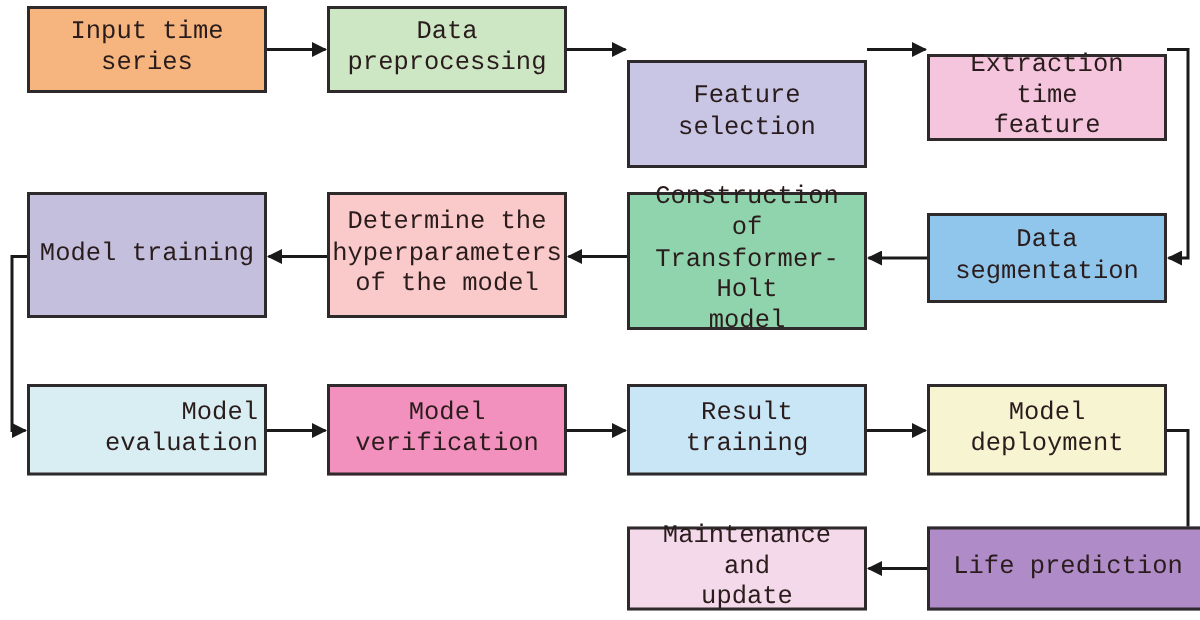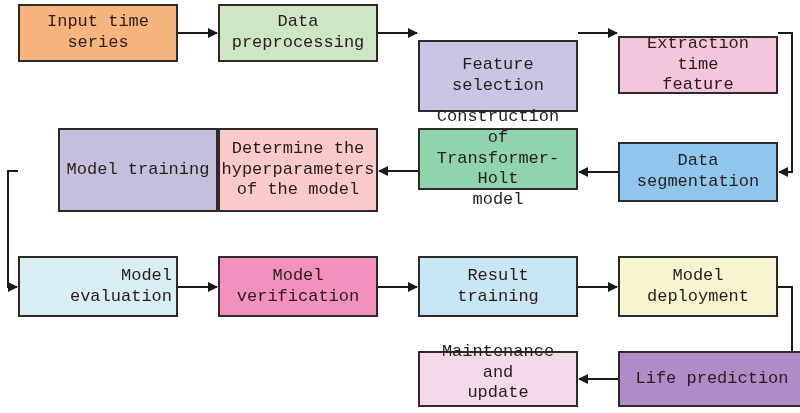--- a/index.html
+++ b/index.html
@@ -33,31 +33,31 @@
     white-space: pre-line;
     padding: 1px 4px;
   }
   
   .n1  { left: 18px;  top: 4px;   width: 160px; height: 58px; }
   .n2  { left: 218px; top: 4px;   width: 160px; height: 58px; }
   .n3  { left: 418px; top: 12px;   width: 160px; height: 72px; margin-top: 28px; }
   .n4  { left: 618px; top: 4px;   width: 160px; height: 58px; }
   
   .n5  { left: 618px; top: 142px; width: 160px; height: 60px; }
-  .n6  { left: 418px; top: 128px; width: 160px; height: 62px; }
+  .n6  { left: 418px; top: 128px; width: 160px; height: 92px; }
   .n7  { left: 218px; top: 128px; width: 160px; height: 84px; }
   .n8  { left: 18px;  top: 128px; width: 160px; height: 84px; }
   
   .n9  { left: 18px;  top: 256px; width: 160px; height: 61px; }
   .n10 { left: 218px; top: 256px; width: 160px; height: 61px; }
   .n11 { left: 418px; top: 256px; width: 160px; height: 61px; }
   .n12 { left: 618px; top: 256px; width: 160px; height: 61px; }
   
   .n13 { left: 618px; top: 351px; width: 188px; height: 56px; }
-  .n14 { left: 418px; top: 351px; width: 160px; height: 56px; align-items: flex-end; }
+  .n14 { left: 418px; top: 351px; width: 160px; height: 56px; }
   .edge { stroke: #1a1a1a; stroke-width: 2; fill: none; }
 </style>
 </head>
 <body>
 
 <div class="canvas">
 
   <svg class="arrow-layer" viewBox="0 0 800 413">
     <defs>
       <marker id="arrow" viewBox="0 0 10 10" refX="9" refY="5" markerWidth="6" markerHeight="5" orient="auto-start-reverse">
@@ -100,21 +100,21 @@
   <div class="node n6" style="background-color: rgb(144, 212, 174);">
     <span class="node-label">Construction of
 Transformer-Holt
 model</span>
   </div>
   <div class="node n7" style="background-color: rgb(250, 201, 201);">
     <span class="node-label">Determine the
 hyperparameters
 of the model</span>
   </div>
-  <div class="node n8" style="background-color: rgb(196, 191, 221); margin-left: 40px;">
+  <div class="node n8" style="background-color: rgb(196, 191, 221);">
     <span class="node-label">Model training</span>
   </div>
   <div class="node n9" style="background-color: rgb(217, 238, 243); text-align: right;">
     <span class="node-label">Model evaluation</span>
   </div>
   <div class="node n10" style="background-color: rgb(242, 145, 190);">
     <span class="node-label">Model
 verification</span>
   </div>
   <div class="node n11" style="background-color: rgb(201, 230, 246);">

